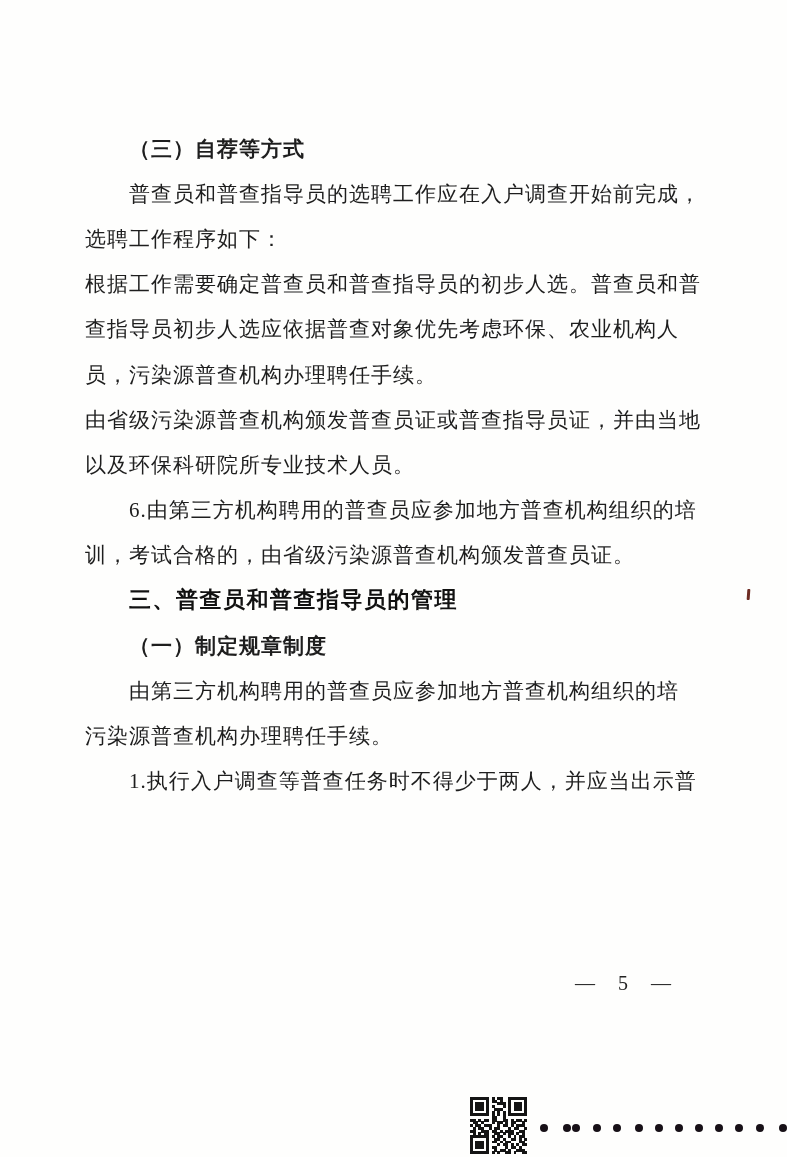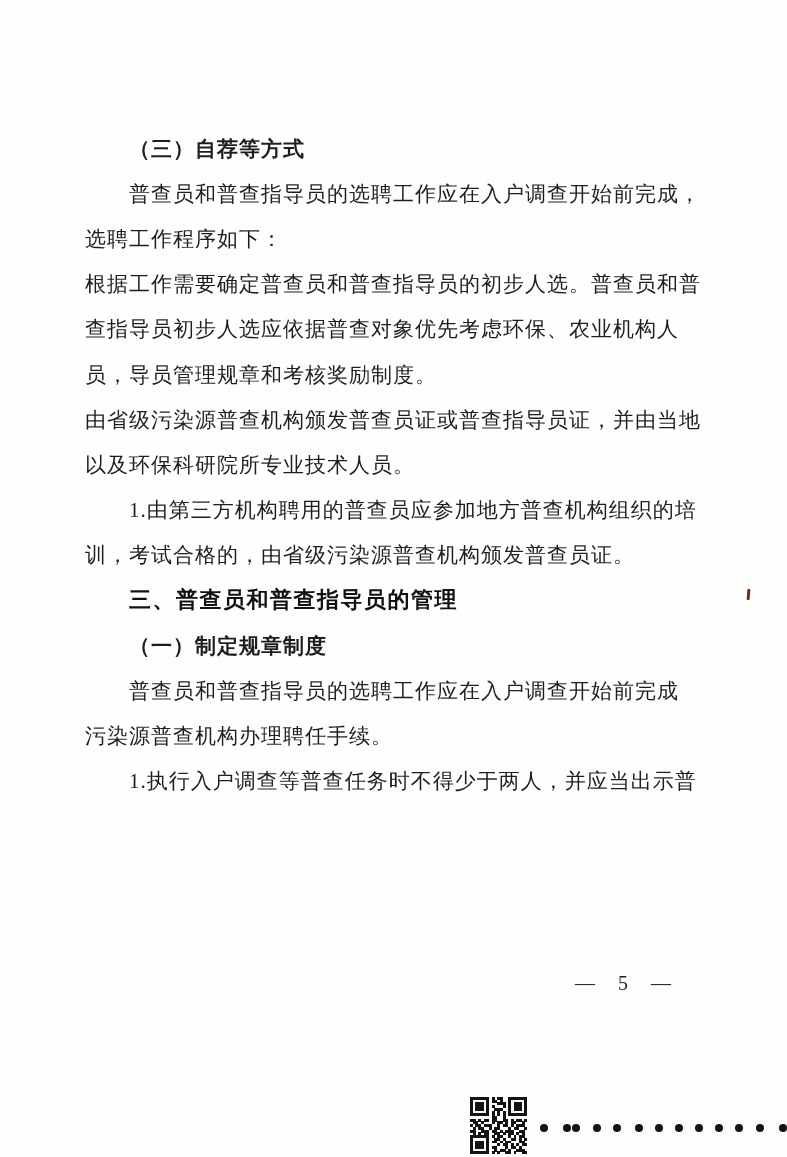--- a/index.html
+++ b/index.html
@@ -90,28 +90,28 @@
 <body>
 
 <div class="page">
 
   <div class="content">
     <div class="line indent subhead">（三）自荐等方式</div>
     <div class="line indent">普查员和普查指导员的选聘工作应在入户调查开始前完成，</div>
     <div class="line">选聘工作程序如下：</div>
     <div class="line">根据工作需要确定普查员和普查指导员的初步人选。普查员和普</div>
     <div class="line">查指导员初步人选应依据普查对象优先考虑环保、农业机构人</div>
-    <div class="line">员，导员管理规章和考核奖励制度。</div>
+    <div class="line">员，污染源普查机构办理聘任手续。</div>
     <div class="line">由省级污染源普查机构颁发普查员证或普查指导员证，并由当地</div>
     <div class="line">以及环保科研院所专业技术人员。</div>
-    <div class="line indent">1.由第三方机构聘用的普查员应参加地方普查机构组织的培</div>
+    <div class="line indent">6.由第三方机构聘用的普查员应参加地方普查机构组织的培</div>
     <div class="line">训，考试合格的，由省级污染源普查机构颁发普查员证。</div>
     <div class="line indent heading">三、普查员和普查指导员的管理</div>
     <div class="line indent subhead">（一）制定规章制度</div>
-    <div class="line indent">普查员和普查指导员的选聘工作应在入户调查开始前完成</div>
+    <div class="line indent">由第三方机构聘用的普查员应参加地方普查机构组织的培</div>
     <div class="line">污染源普查机构办理聘任手续。</div>
     <div class="line indent">1.执行入户调查等普查任务时不得少于两人，并应当出示普</div>
   </div>
 
   <div class="page-number">— 5 —</div>
 
   <div class="qr">
       <div style="position: absolute; left: 0px; top: 0px; width: 2.92px; height: 2.92px; background: rgb(20, 20, 20);"></div>
       <div style="position: absolute; left: 2.72px; top: 0px; width: 2.92px; height: 2.92px; background: rgb(20, 20, 20);"></div>
       <div style="position: absolute; left: 5.44px; top: 0px; width: 2.92px; height: 2.92px; background: rgb(20, 20, 20);"></div>

